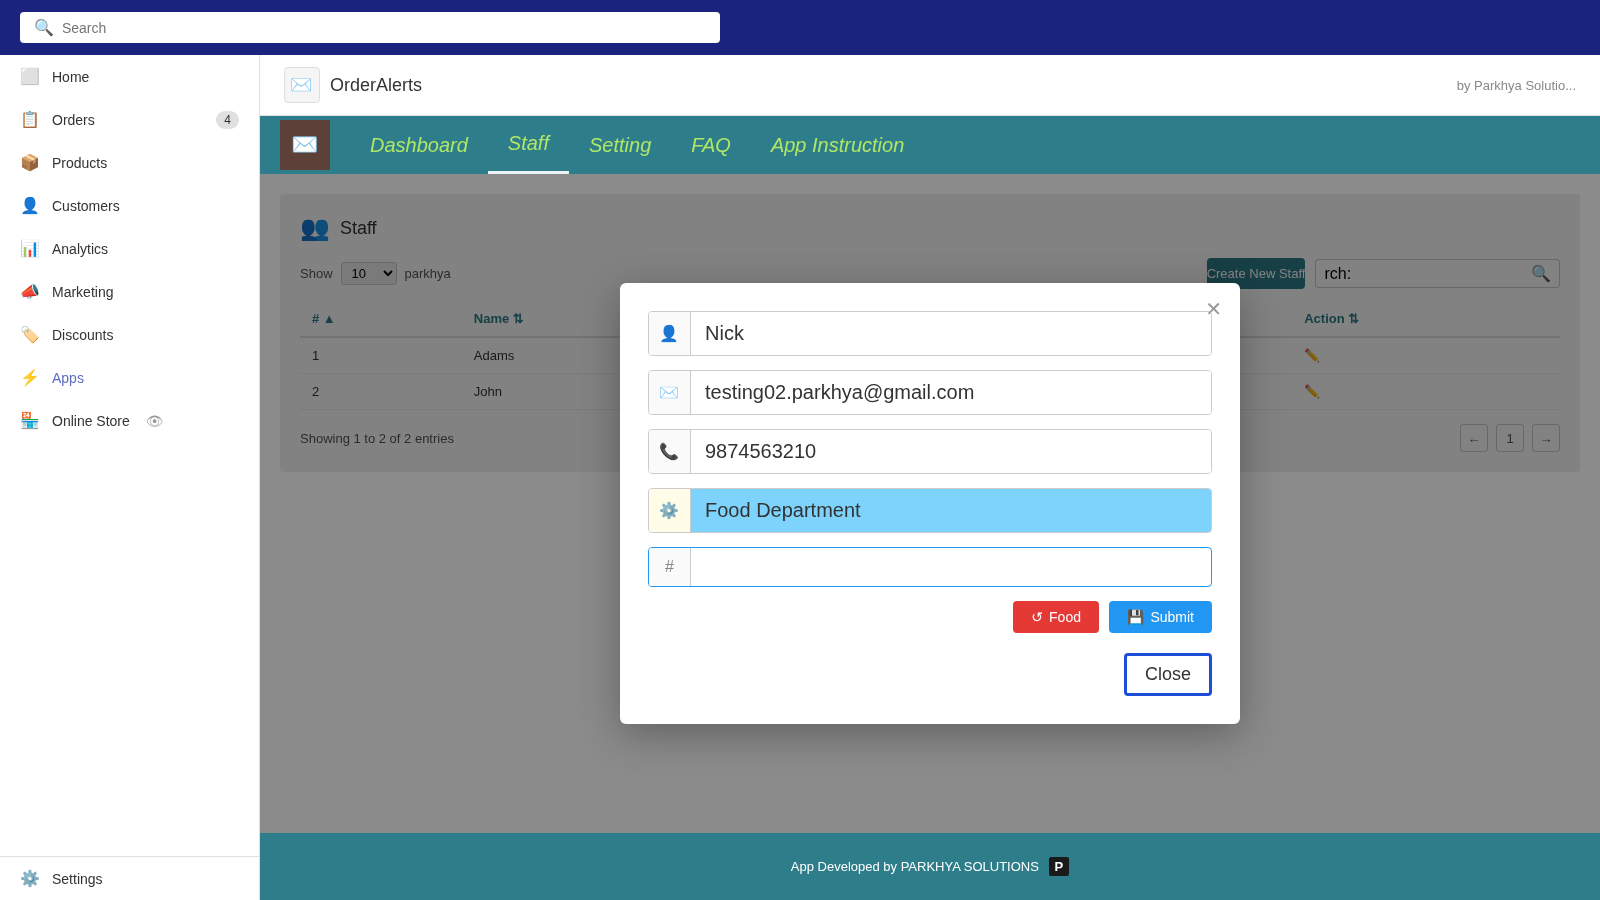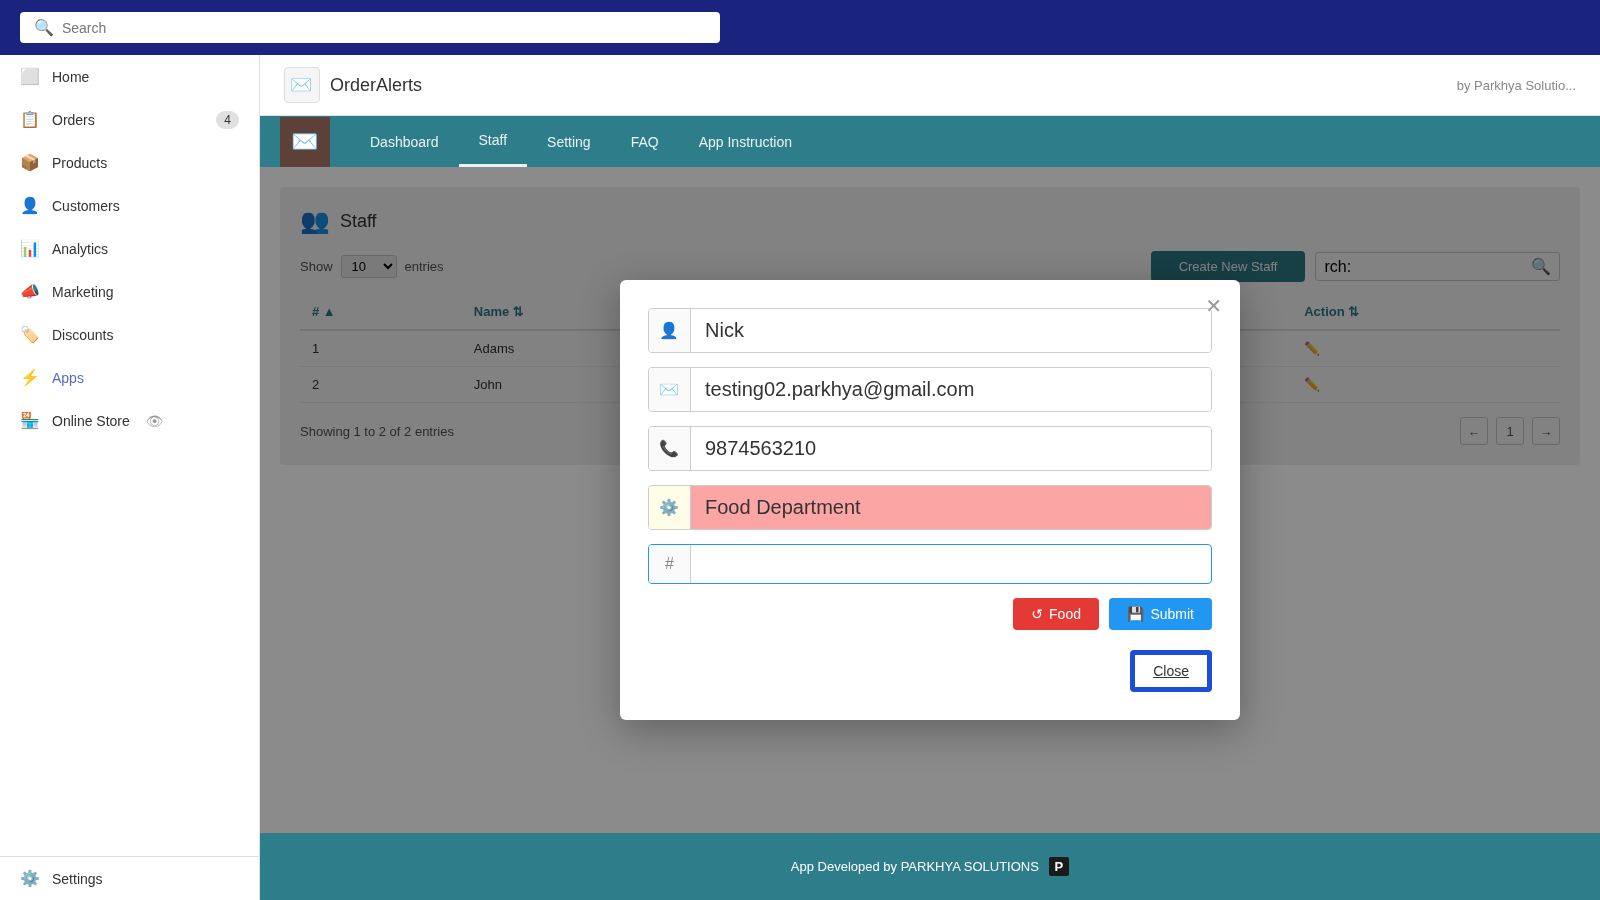--- a/index.html
+++ b/index.html
@@ -139,25 +139,26 @@
       width: 50px;
       height: 50px;
       background: #5d4037;
       display: flex;
       align-items: center;
       justify-content: center;
       font-size: 22px;
       margin-right: 20px;
     }
     .app-nav-item {
-      color: #ffffff;
+      color: #bef264;
       padding: 16px 20px;
-      font-size: 14px;
+      font-size: 20px;
       cursor: pointer;
       opacity: 0.9;
+      font-style: italic;
     }
     .app-nav-item.active {
       border-bottom: 3px solid white;
       font-weight: 500;
     }
 
     
     .main-content {
       padding: 20px;
       flex: 1;
@@ -204,21 +205,21 @@
     }
     .table-right {
       display: flex;
       align-items: center;
       gap: 10px;
     }
     .create-btn {
       background: #2e7d8a;
       color: white;
       border: none;
-      padding: 8px 28px;
+      padding: 8px 0;
       border-radius: 4px;
       font-size: 13px;
       cursor: pointer;
     }
     .search-input-wrap {
       display: flex;
       align-items: center;
       border: 1px solid #ccc;
       border-radius: 3px;
       padding: 4px 8px;
@@ -351,21 +352,21 @@
       padding: 10px 14px;
       font-size: 20px;
       flex: 1;
       color: #333;
     }
     .modal-field.highlighted {
       background: #fffde7;
       border-color: #ccc;
     }
     .modal-field.highlighted input {
-      background: #fca5a5;
+      background: #7dd3fc;
     }
     .modal-field.active-field {
       border-color: #2196f3;
     }
     .modal-actions {
       display: flex;
       justify-content: flex-end;
       gap: 10px;
       margin-top: 10px;
       margin-bottom: 20px;
@@ -390,30 +391,29 @@
       border-radius: 4px;
       cursor: pointer;
       font-size: 14px;
       display: flex;
       align-items: center;
       gap: 6px;
     }
     .btn-close {
       background: white;
       color: #333;
-      border: 5px solid #1d4ed8;
+      border: 3px solid #1d4ed8;
       padding: 8px 18px;
       border-radius: 4px;
       cursor: pointer;
-      font-size: 14px;
+      font-size: 18px;
       display: flex;
       align-items: center;
       justify-content: center;
       margin-left: auto;
-      text-decoration: underline;
     }
     .modal-footer {
       display: flex;
     }
   </style>
 </head>
 <body>
 
 <div class="top-bar">
   <div class="search-box">
@@ -503,21 +503,21 @@
         </div>
         <div class="table-controls">
           <div class="show-entries">
             <span>Show</span>
             <select>
               <option>10</option>
               <option>25</option>
               <option>50</option>
               <option>100</option>
             </select>
-            <span>entries</span>
+            <span>parkhya</span>
           </div>
           <div class="table-right">
             <button class="create-btn">Create New Staff</button>
             <div class="search-input-wrap">
               <span>rch:</span>
               <input type="text" style="">
               <span>🔍</span>
             </div>
           </div>
         </div>

